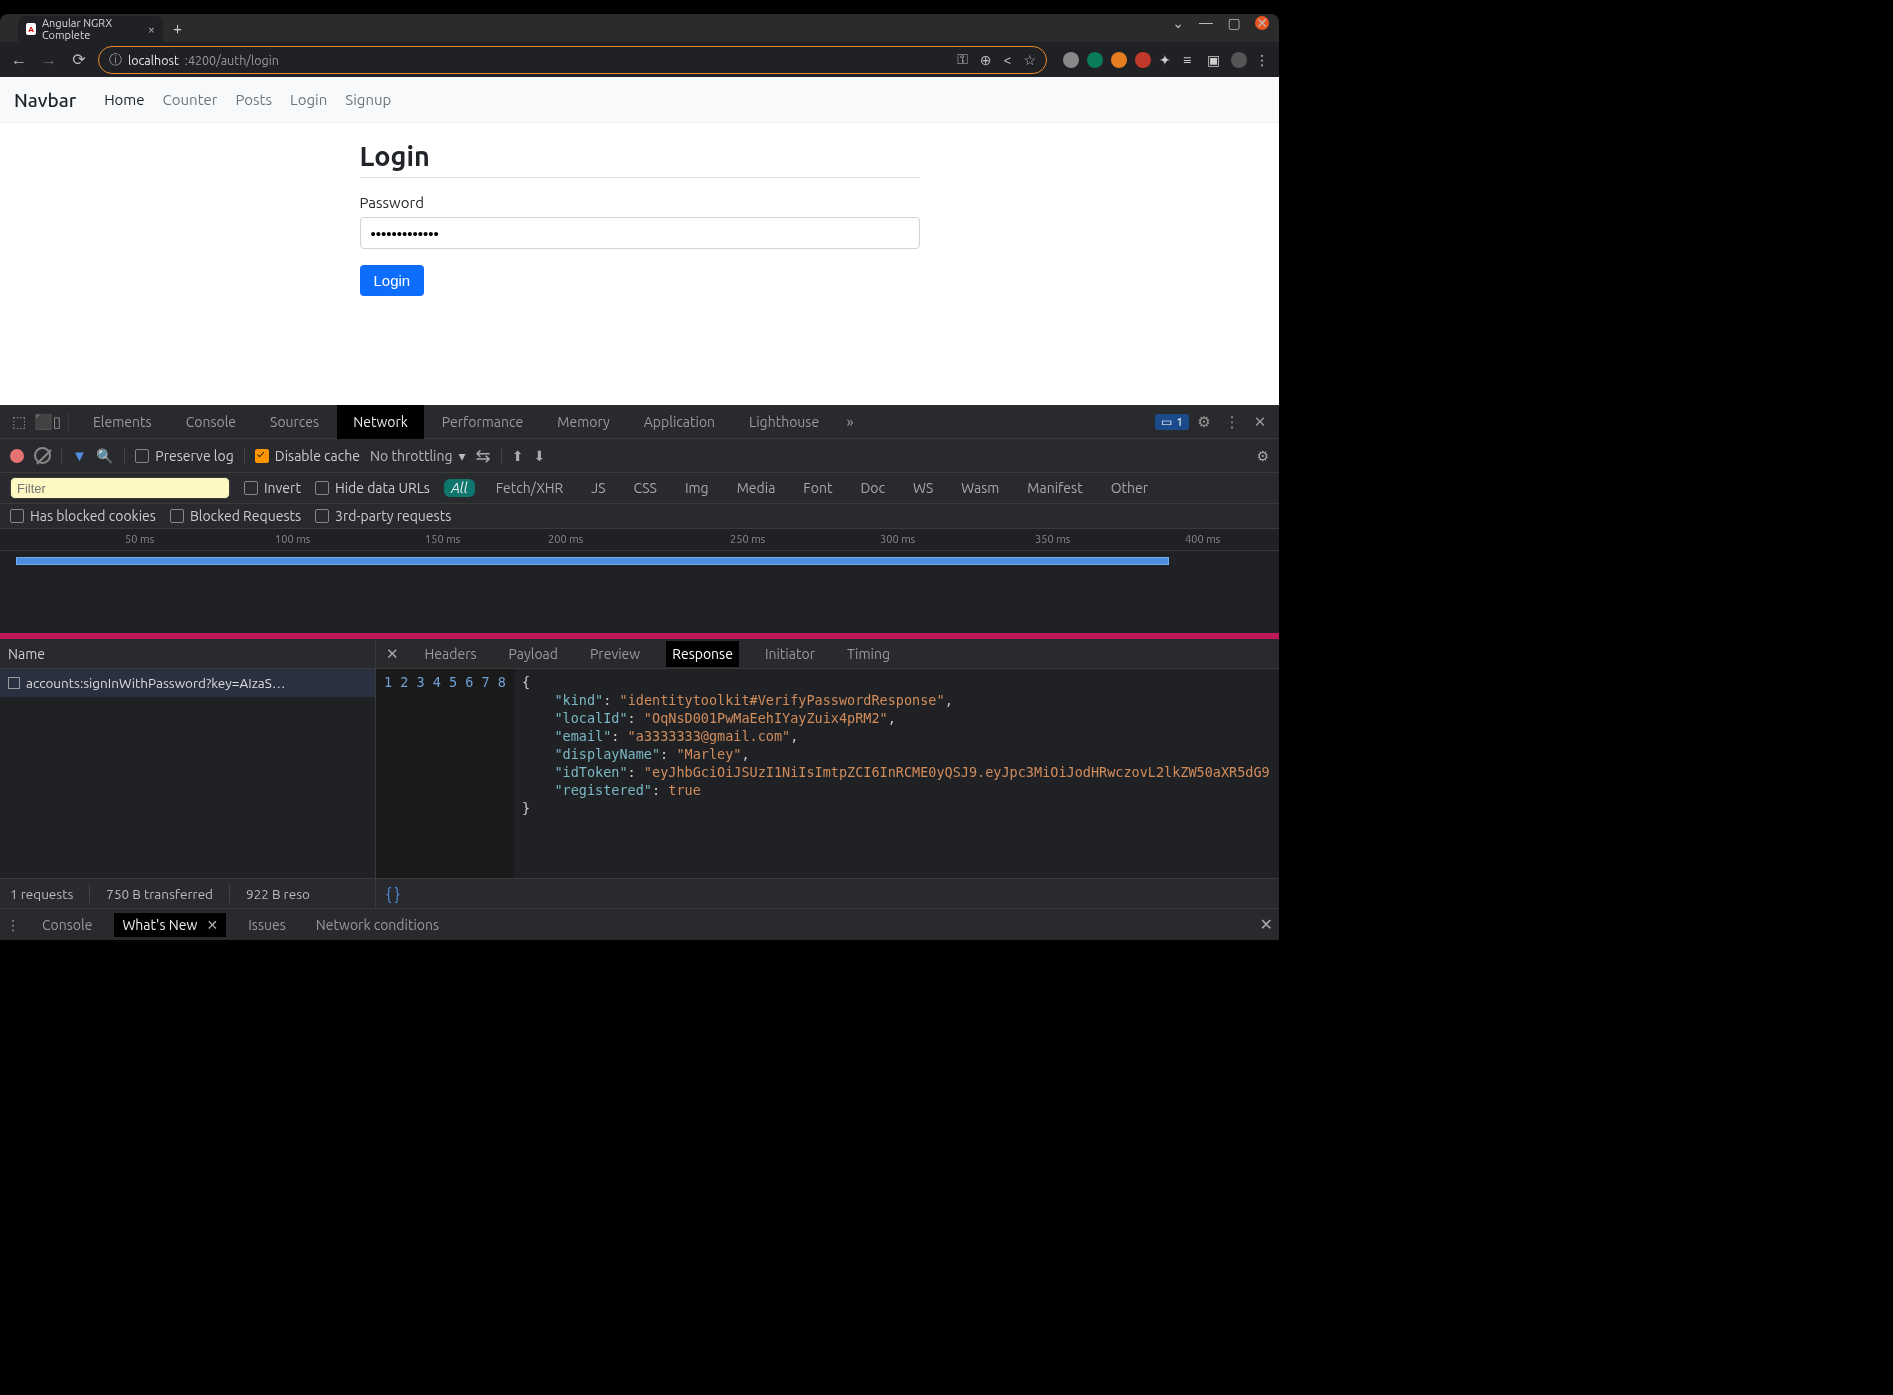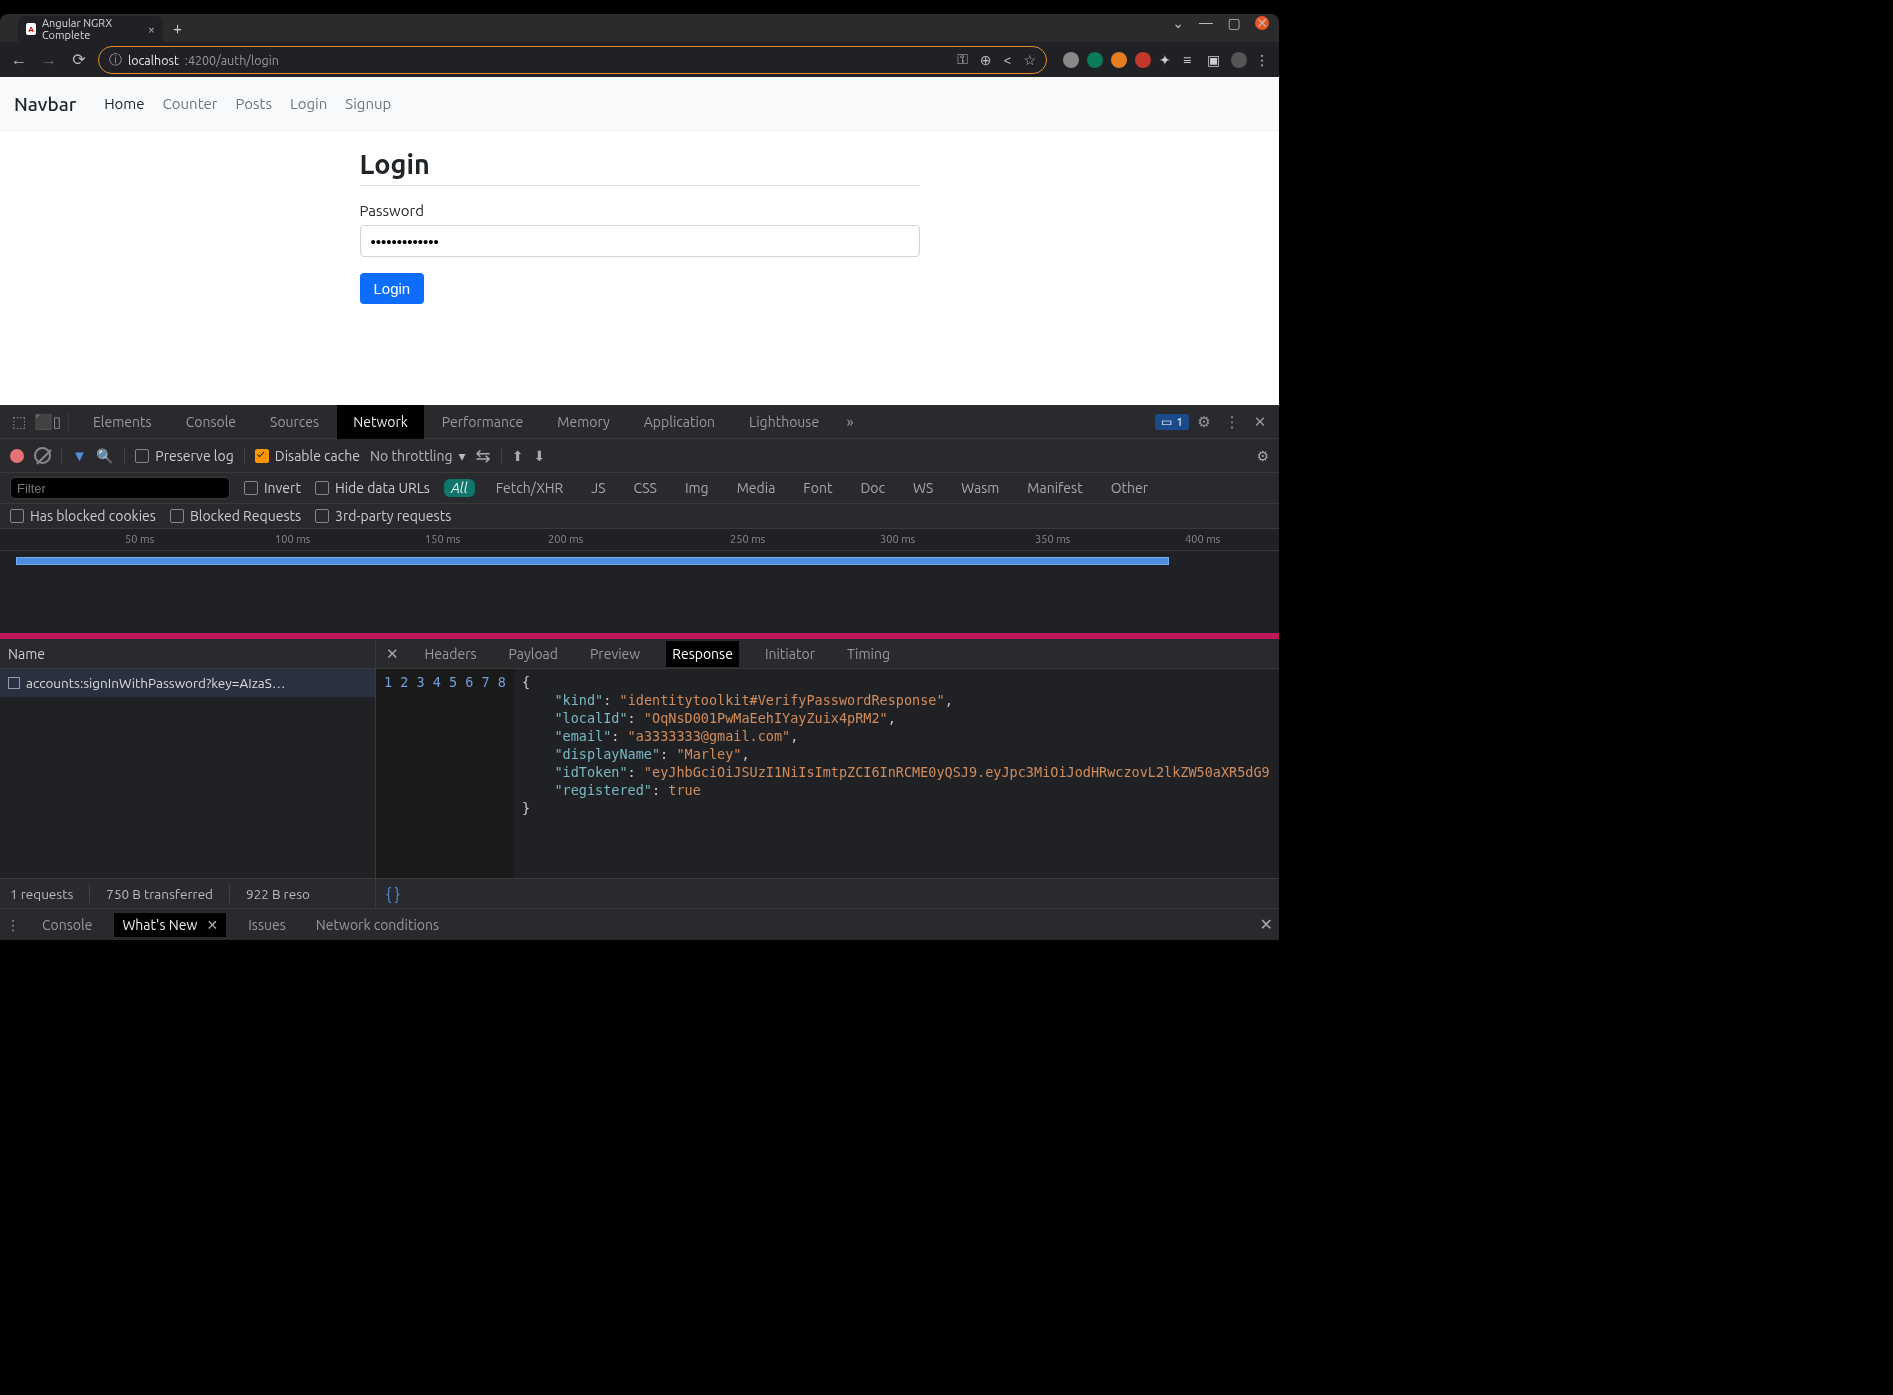--- a/index.html
+++ b/index.html
@@ -72,21 +72,21 @@
   .exticons { display:flex; gap:8px; align-items:center; margin-left:8px;}
   .exticons span { width:16px;height:16px;border-radius:50%;display:inline-block;}
   
   .page {
     background:#fff;
     height:328px;
     color:#212529;
   }
   .navbar {
     background:#f8f9fa;
-    height:54px;
+    height:46px;
     display:flex;
     align-items:center;
     padding:0 14px;
     gap:18px;
     border-bottom:1px solid #eee;
   }
   .navbar .brand { font-size:19px; font-weight:500; margin-right:10px;}
   .navbar a { color:#6c757d; font-size:15px; cursor:pointer;}
   .navbar a.active { color:#212529;}
   .login-wrap { width:560px; margin:18px auto 0; }
@@ -122,21 +122,21 @@
   .rec-dot{width:14px;height:14px;border:2px solid #e57373;border-radius:50%;background:#e57373;}
   .nosign{width:17px;height:17px;border:2px solid #888;border-radius:50%;position:relative;}
   .nosign::after{content:"";position:absolute;width:2px;height:20px;background:#888;transform:rotate(45deg);left:7px;top:-2px;}
   .funnel{color:#4f8de0;font-size:15px;}
   .cbx{display:inline-flex;align-items:center;gap:6px;color:#ccc;}
   .cbx .box{width:14px;height:14px;border:1.5px solid #888;border-radius:2px;display:inline-block;}
   .cbx.checked .box{background:#ff9500;border-color:#ff9500;position:relative;}
   .cbx.checked .box::after{content:"✓";color:#000;font-size:11px;position:absolute;left:1px;top:-2px;}
   .throttling{color:#bbb;display:flex;align-items:center;gap:6px;}
   .bar3,.bar4{background:#292a2d;display:flex;align-items:center;padding:4px 10px;gap:14px;border-bottom:1px solid #3a3a3a;flex-wrap:wrap;}
-  .filterinput{background:#000000;border:1px solid #3a3a3a;border-radius:5px;width:220px;height:22px;padding:2px 6px;color:#888;font-size:13px;}
+  .filterinput{background:#fef9c3;border:1px solid #3a3a3a;border-radius:5px;width:220px;height:22px;padding:2px 6px;color:#888;font-size:13px;}
   .pill{padding:1px 7px;border-radius:6px;cursor:pointer;}
   .pill.active{background:#0f766e;color:#eee;font-style:italic;}
   .timeline{height:110px;background:#202124;border-bottom:6px solid #be185d;position:relative;}
   .timeline .ruler{height:22px;border-bottom:1px solid #3a3a3a;position:relative;font-size:11px;color:#888;}
   .timeline .tick{position:absolute;top:4px;}
   .timeline .dataline{position:absolute;left:16px;right:110px;top:28px;height:8px;background:#4f8de0;border:1px solid #6faef5;}
   .netbody{flex:1;display:flex;min-height:0;justify-content:flex-end;}
   .reqlist{width:376px;border-right:1px solid #3a3a3a;display:flex;flex-direction:column;}
   .reqlist .hdr{background:#292a2d;height:30px;display:flex;align-items:center;padding:0 8px;border-bottom:1px solid #3a3a3a;color:#ccc;}
   .reqlist .row{height:28px;display:flex;align-items:center;gap:6px;padding:0 8px;background:#2a3040;color:#ddd;font-size:13.5px;cursor:pointer;overflow:hidden;white-space:nowrap;text-overflow:ellipsis;}

